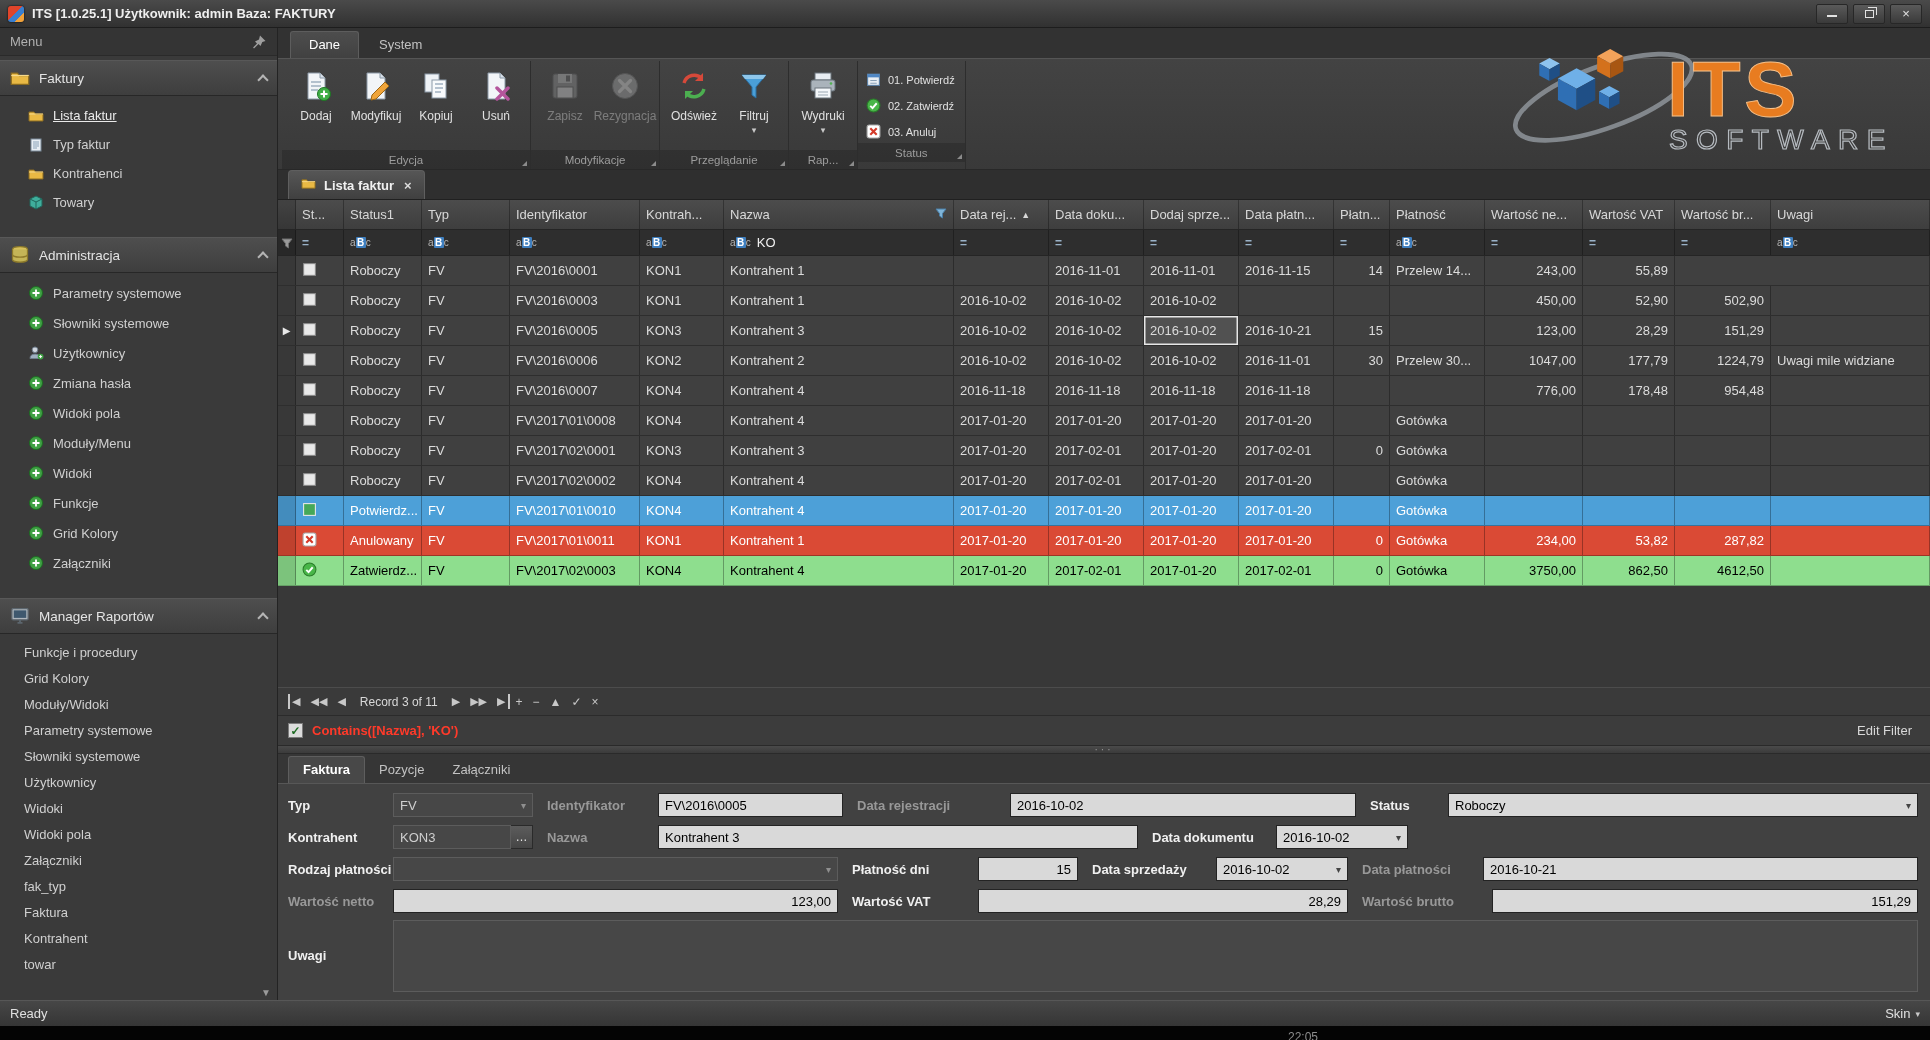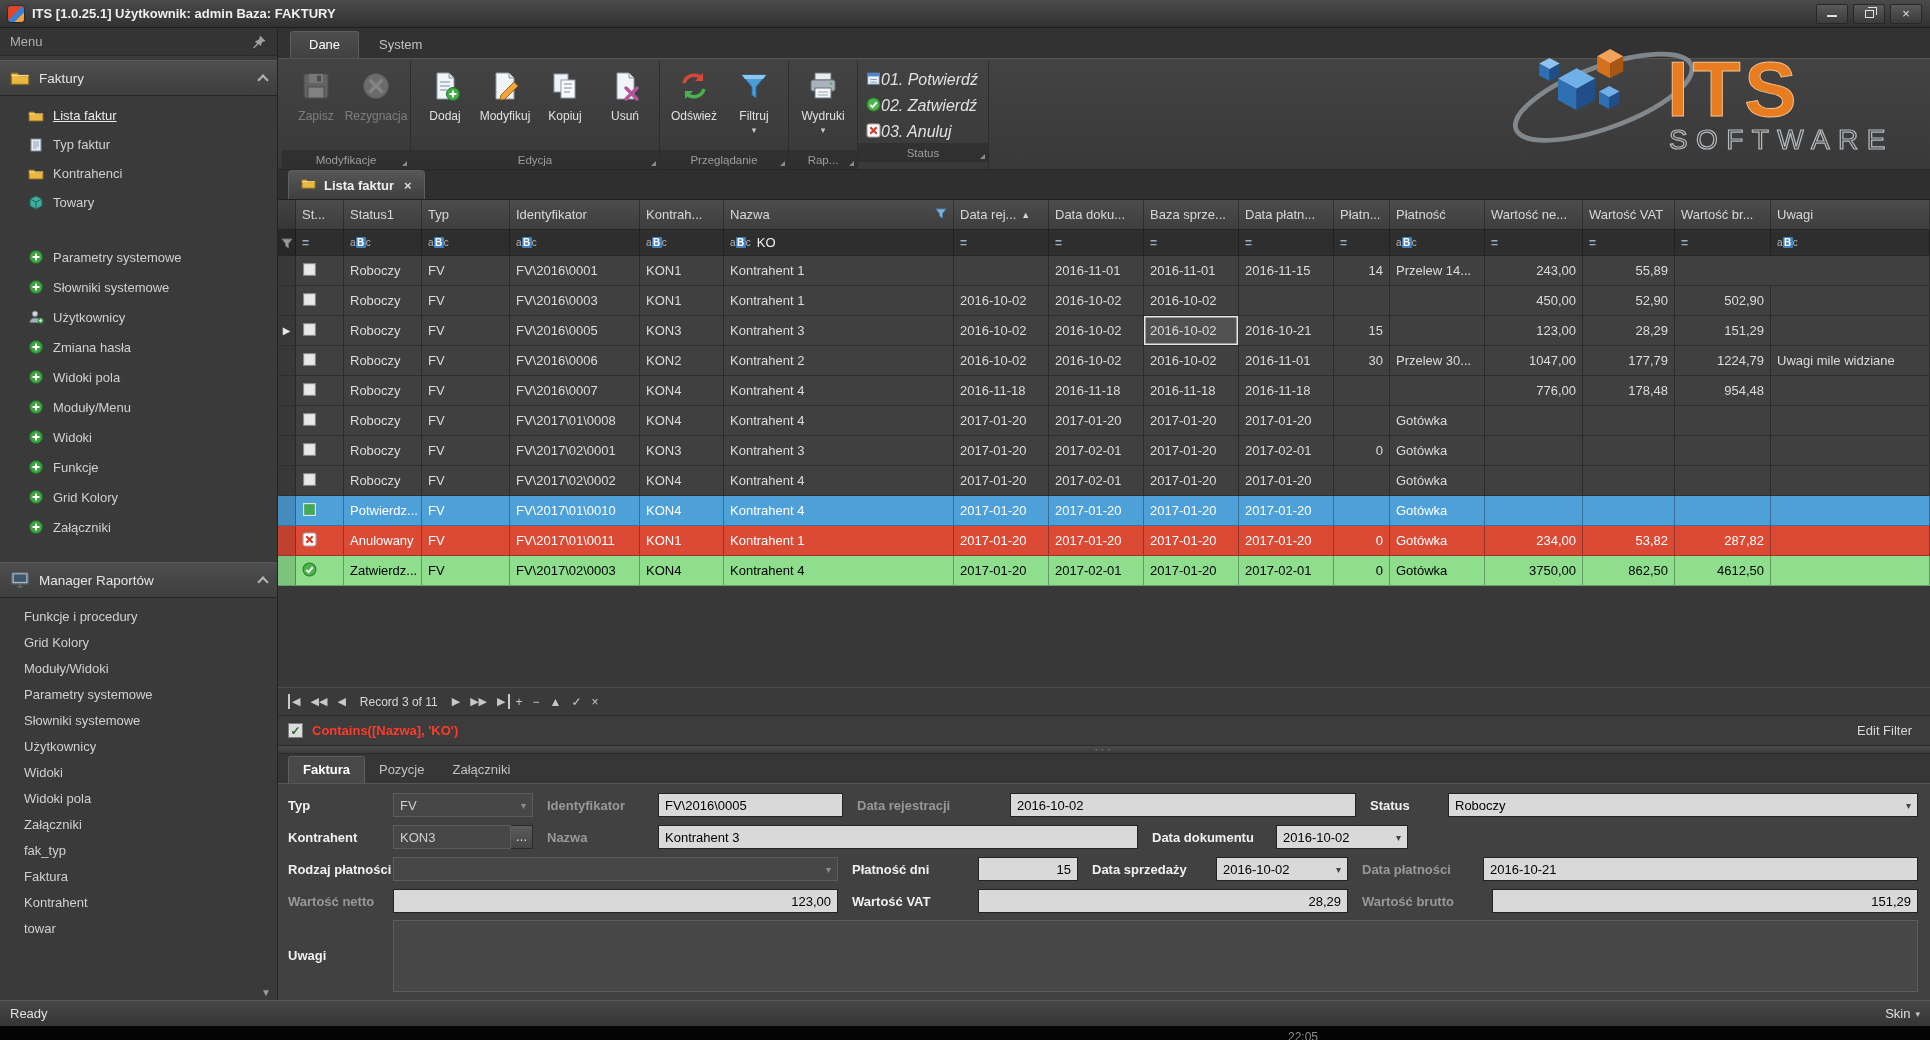--- a/index.html
+++ b/index.html
@@ -67,21 +67,21 @@
   .rg-caption { height:19px; flex:0 0 19px; display:flex; align-items:center; justify-content:center;
                 color:#9d9d9d; font-size:11.5px; background:rgba(0,0,0,.16); position:relative; padding:0 14px; }
   .rg-corner { position:absolute; right:3px; bottom:3px; width:0; height:0;
                border-left:5px solid transparent; border-bottom:5px solid #8b8b8b; }
   .rbtn { width:60px; display:flex; flex-direction:column; align-items:center; padding:5px 2px 2px 2px;
           gap:4px; color:#e0e0e0; font-size:12px; border-radius:3px; }
   .rbtn .rb-icon svg { width:32px; height:32px; }
   .rbtn.disabled { opacity:.38; filter:grayscale(.9); }
   .rb-arrow { font-size:9px; color:#c9c9c9; margin-top:-2px; }
   .status-list { display:flex; flex-direction:column; gap:4px; padding:8px 10px 0 8px; }
-  .sbtn { display:flex; align-items:center; height:22px; color:#e0e0e0; font-size:16px;font-style:italic; }
+  .sbtn { display:flex; align-items:center; gap:7px; height:22px; color:#e0e0e0; font-size:11px; }
   .sbtn svg { width:15px; height:15px; }
 
   .logo { position:absolute; top:2px; right:12px; width:414px; height:140px; z-index:3; pointer-events:none; }
 
   
   .doc-tabs { height:30px; flex:0 0 30px; background:#2f2f2f; display:flex; align-items:flex-end;
               padding-left:10px; border-bottom:1px solid #202020; }
   .doc-tab { display:flex; align-items:center; gap:8px; padding:5px 12px;
              background:linear-gradient(#565656,#404040); border:1px solid #5f5f5f; border-bottom:none;
              border-radius:4px 4px 0 0; color:#f0f0f0; font-weight:bold; font-size:13px; }
@@ -235,20 +235,29 @@
               <div class="side-item">
                 <span class="si-icon"><svg viewBox="0 0 16 16">
                     <path d="M8 1 14 4v7L8 14 2 11V4z" fill="#3fae9c" stroke="#20655a"></path>
                     <path d="M2 4l6 3 6-3M8 7v7" stroke="#20655a" fill="none"></path>
                   </svg></span>
                 <span class="si-label">Towary</span>
               </div>
             </div>
           </div>
           <div class="side-group gap" data-kind="admin">
+            <div class="group-header">
+              <span class="gh-icon"><svg viewBox="0 0 16 16">
+                  <ellipse cx="8" cy="3.5" rx="6" ry="2.2" fill="#d8c05a" stroke="#8d7a2a"></ellipse>
+                  <path d="M2 3.5v8c0 1.2 2.7 2.2 6 2.2s6-1 6-2.2v-8" fill="#c4b557" stroke="#8d7a2a"></path>
+                  <path d="M2 7.5c0 1.2 2.7 2.2 6 2.2s6-1 6-2.2" fill="none" stroke="#8d7a2a"></path>
+                </svg></span>
+              <span class="gh-label">Administracja</span>
+              <span class="chev-up"></span>
+            </div>
             <div class="group-items">
               <div class="side-item">
                 <span class="si-icon"><svg viewBox="0 0 16 16">
                     <circle cx="8" cy="8" r="6.5" fill="#3fa144" stroke="#1d6b22"></circle>
                     <path d="M8 4.5v7M4.5 8h7" stroke="#fff" stroke-width="1.8"></path>
                   </svg></span>
                 <span class="si-label">Parametry systemowe</span>
               </div>
               <div class="side-item">
                 <span class="si-icon"><svg viewBox="0 0 16 16">
@@ -375,41 +384,20 @@
 
     <div class="right">
 
       <div class="ribbon-tabs" id="ribbon-tabs">
           <div class="ribbon-tab active">Dane</div>
           <div class="ribbon-tab">System</div>
         </div>
       <div class="ribbon-body" id="ribbon-body">
           <div class="ribbon-group">
             <div class="rg-buttons">
-              <div class="rbtn disabled">
-                <span class="rb-icon"><svg viewBox="0 0 32 32">
-                    <rect x="4" y="4" width="24" height="24" rx="2" fill="#8f9aa5" stroke="#5b6670"></rect>
-                    <rect x="9" y="4" width="14" height="9" fill="#c7d0d8"></rect>
-                    <rect x="17" y="5.5" width="4" height="6" fill="#5b6670"></rect>
-                    <rect x="8" y="17" width="16" height="11" fill="#e8edf2" stroke="#5b6670"></rect>
-                  </svg></span>
-                <span class="rb-label">Zapisz</span>
-              </div>
-              <div class="rbtn disabled">
-                <span class="rb-icon"><svg viewBox="0 0 32 32">
-                    <circle cx="16" cy="16" r="12.5" fill="#aab3bb" stroke="#6b747c"></circle>
-                    <path d="M10.5 10.5l11 11M21.5 10.5l-11 11" stroke="#f2f2f2" stroke-width="3.2" stroke-linecap="round"></path>
-                  </svg></span>
-                <span class="rb-label">Rezygnacja</span>
-              </div>
-            </div>
-            <div class="rg-caption">Modyfikacje<span class="rg-corner"></span></div>
-          </div>
-          <div class="ribbon-group">
-            <div class="rg-buttons">
               <div class="rbtn">
                 <span class="rb-icon"><svg viewBox="0 0 32 32">
                     <path d="M8 3h12l5 5v21H8z" fill="#f2f5f8" stroke="#8c9aa8"></path>
                     <path d="M20 3v5h5" fill="#d7dfe7" stroke="#8c9aa8"></path>
                     <path d="M11 12h10M11 16h10M11 20h7" stroke="#9fb0c0" stroke-width="1.4"></path>
                     <circle cx="24" cy="24" r="6.5" fill="#3fae46" stroke="#1e7524"></circle>
                     <path d="M24 20.5v7M20.5 24h7" stroke="#fff" stroke-width="2"></path>
                   </svg></span>
                 <span class="rb-label">Dodaj</span>
               </div>
@@ -432,20 +420,41 @@
               <div class="rbtn">
                 <span class="rb-icon"><svg viewBox="0 0 32 32">
                     <path d="M8 3h12l5 5v21H8z" fill="#f2f5f8" stroke="#8c9aa8"></path>
                     <path d="M20 3v5h5" fill="#d7dfe7" stroke="#8c9aa8"></path>
                     <path d="M17 18 28 29M28 18 17 29" stroke="#b4559c" stroke-width="3.5" stroke-linecap="round"></path>
                   </svg></span>
                 <span class="rb-label">Usuń</span>
               </div>
             </div>
             <div class="rg-caption">Edycja<span class="rg-corner"></span></div>
+          </div>
+          <div class="ribbon-group">
+            <div class="rg-buttons">
+              <div class="rbtn disabled">
+                <span class="rb-icon"><svg viewBox="0 0 32 32">
+                    <rect x="4" y="4" width="24" height="24" rx="2" fill="#8f9aa5" stroke="#5b6670"></rect>
+                    <rect x="9" y="4" width="14" height="9" fill="#c7d0d8"></rect>
+                    <rect x="17" y="5.5" width="4" height="6" fill="#5b6670"></rect>
+                    <rect x="8" y="17" width="16" height="11" fill="#e8edf2" stroke="#5b6670"></rect>
+                  </svg></span>
+                <span class="rb-label">Zapisz</span>
+              </div>
+              <div class="rbtn disabled">
+                <span class="rb-icon"><svg viewBox="0 0 32 32">
+                    <circle cx="16" cy="16" r="12.5" fill="#aab3bb" stroke="#6b747c"></circle>
+                    <path d="M10.5 10.5l11 11M21.5 10.5l-11 11" stroke="#f2f2f2" stroke-width="3.2" stroke-linecap="round"></path>
+                  </svg></span>
+                <span class="rb-label">Rezygnacja</span>
+              </div>
+            </div>
+            <div class="rg-caption">Modyfikacje<span class="rg-corner"></span></div>
           </div>
           <div class="ribbon-group">
             <div class="rg-buttons">
               <div class="rbtn">
                 <span class="rb-icon"><svg viewBox="0 0 32 32">
                     <path d="M6 13a10.5 10.5 0 0 1 18-4.2" fill="none" stroke="#d6493a" stroke-width="3.4"></path>
                     <path d="M25 3v8h-8z" fill="#d6493a"></path>
                     <path d="M26 19a10.5 10.5 0 0 1-18 4.2" fill="none" stroke="#4caf50" stroke-width="3.4"></path>
                     <path d="M7 29v-8h8z" fill="#4caf50"></path>
                   </svg></span>
@@ -562,21 +571,21 @@
                 </svg></span>
             </div>
             <div class="g-cell" style="width:95px;flex:0 0 95px;">
               <span>Data rej...</span>
               <span class="sort">▲</span>
             </div>
             <div class="g-cell" style="width:95px;flex:0 0 95px;">
               <span>Data doku...</span>
             </div>
             <div class="g-cell" style="width:95px;flex:0 0 95px;">
-              <span>Baza sprze...</span>
+              <span>Dodaj sprze...</span>
             </div>
             <div class="g-cell" style="width:95px;flex:0 0 95px;">
               <span>Data płatn...</span>
             </div>
             <div class="g-cell" style="width:56px;flex:0 0 56px;">
               <span>Płatn...</span>
             </div>
             <div class="g-cell" style="width:95px;flex:0 0 95px;">
               <span>Płatność</span>
             </div>

